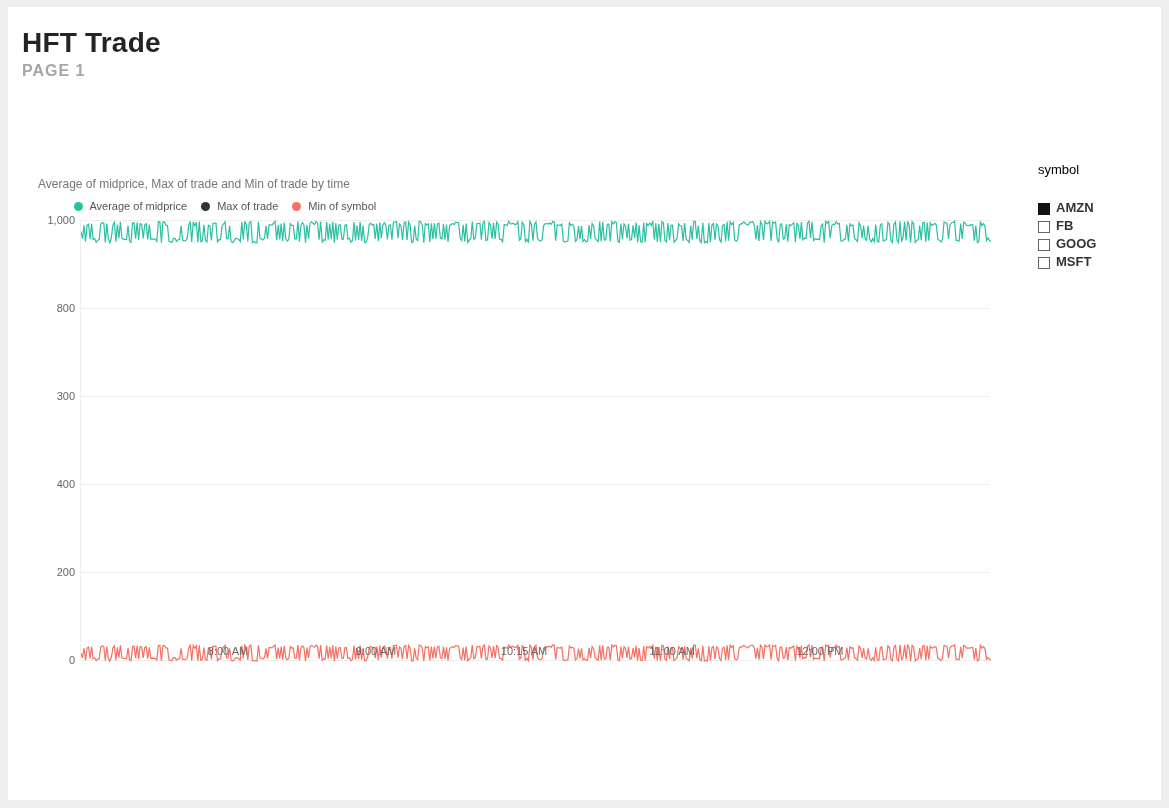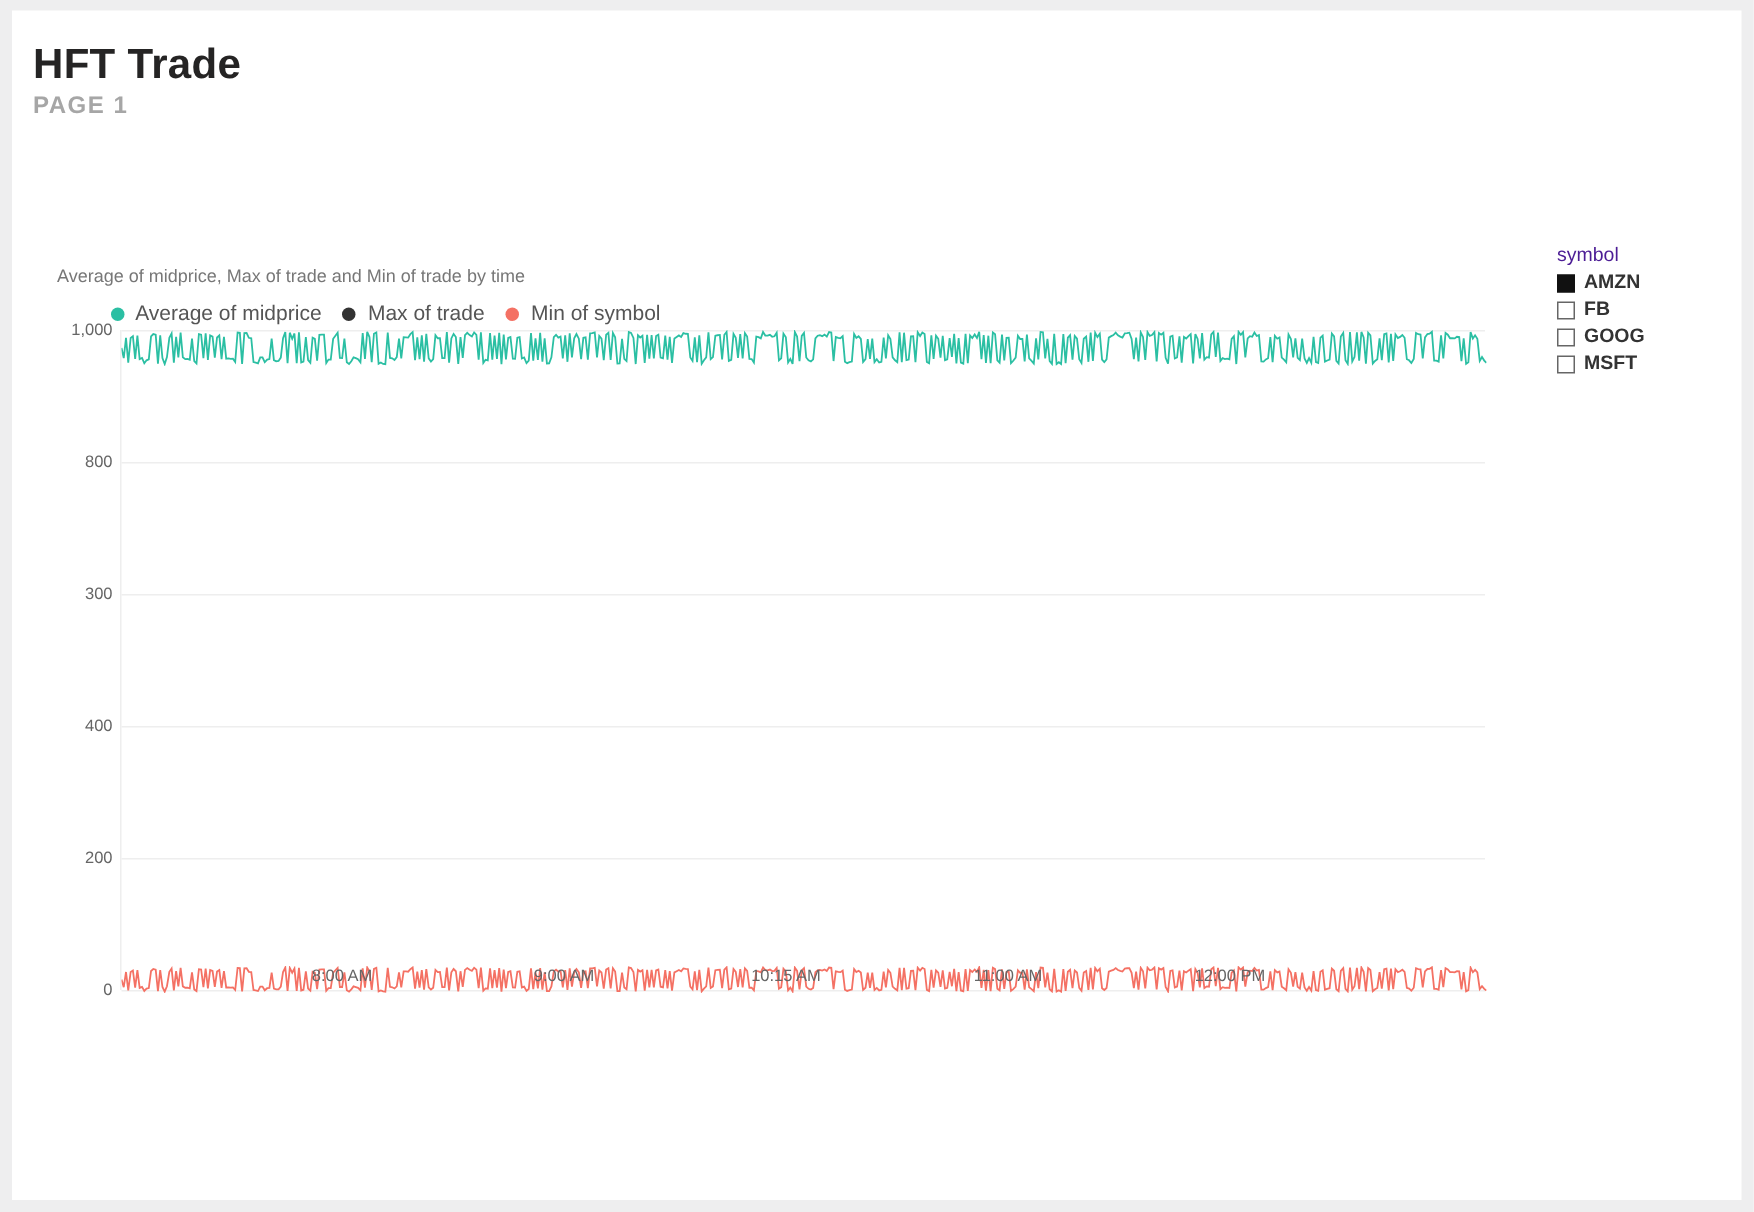--- a/index.html
+++ b/index.html
@@ -40,21 +40,21 @@
   }
   .chart-title {
     position: absolute;
     left: 0; top: 0;
     font-size: 12px;
     color: #777;
   }
   .legend {
     position: absolute;
     left: 0; top: 23px;
-    font-size: 14px;
+    font-size: 11px;
     color: #555;
     display: flex; gap: 14px; padding-left: 36px;
   }
   .legend .swatch {
     display: inline-block;
     width: 9px; height: 9px;
     border-radius: 50%;
     margin-right: 4px;
     vertical-align: -1px;
   }
@@ -87,21 +87,21 @@
   .band-bot svg path { stroke: #f47164; fill: none; stroke-width:1.2; }
 
   
   .slicer {
     position: absolute;
     left: 1030px; top: 155px;
     width: 110px;
     font-size: 13px;
     color: #333;
   }
-  .slicer-title { margin-bottom: 0; color:#4c1d95; font-size:13px; }
+  .slicer-title { margin-bottom: 20px; color:#000000; font-size:13px; }
   .slicer-item {
     display: flex; align-items: flex-end;
     gap: 6px;
     height: 18px;
     font-size: 13px;
     cursor: pointer;
     font-weight: bold;
   }
   .cb {
     width: 12px; height: 12px;

